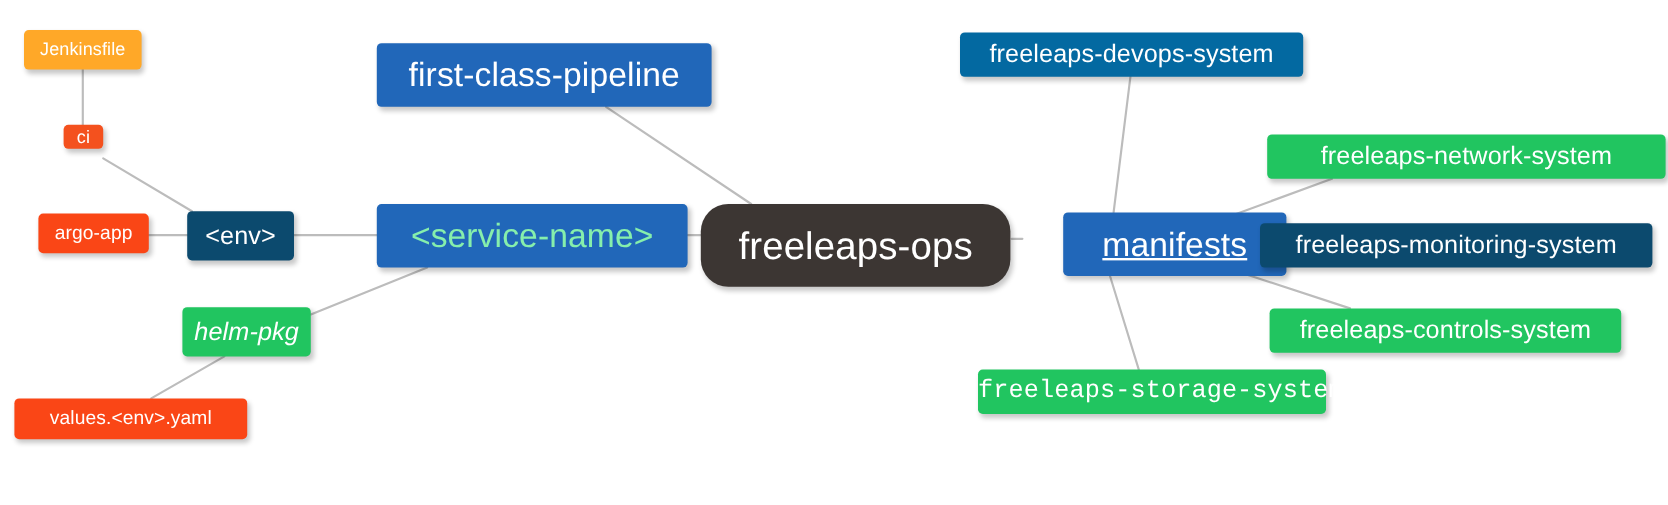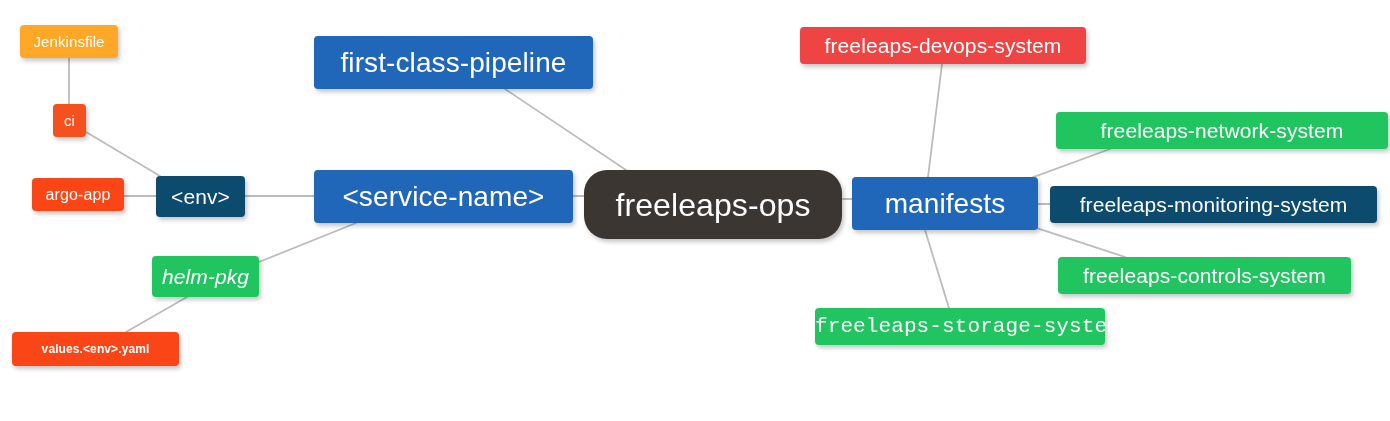--- a/index.html
+++ b/index.html
@@ -60,48 +60,48 @@
       <line x1="928" y1="177" x2="942" y2="64" stroke="#bcbcbc" stroke-width="1.8" stroke-linecap="round"></line>
       <line x1="1009" y1="186" x2="1110" y2="149" stroke="#bcbcbc" stroke-width="1.8" stroke-linecap="round"></line>
       <line x1="1009" y1="204" x2="1050" y2="204" stroke="#bcbcbc" stroke-width="1.8" stroke-linecap="round"></line>
       <line x1="1009" y1="219" x2="1125" y2="257" stroke="#bcbcbc" stroke-width="1.8" stroke-linecap="round"></line>
       <line x1="925" y1="230" x2="949" y2="308" stroke="#bcbcbc" stroke-width="1.8" stroke-linecap="round"></line>
     </svg>
   <div id="node-layer">
       <div class="node" style="left: 20px; top: 25px; width: 98px; height: 33px; background: rgb(255, 168, 40); color: rgb(255, 255, 255); font-size: 15px;">
         <span class="label">Jenkinsfile</span>
       </div>
-      <div class="node" style="left: 53px; top: 104px; width: 33px; height: 33px; background: rgb(244, 81, 30); color: rgb(255, 255, 255); font-size: 15px;">
+      <div class="node" style="left: 53px; top: 104px; width: 33px; height: 20px; background: rgb(244, 81, 30); color: rgb(255, 255, 255); font-size: 15px;">
         <span class="label">ci</span>
       </div>
       <div class="node" style="left: 32px; top: 178px; width: 92px; height: 33px; background: rgb(250, 70, 22); color: rgb(255, 255, 255); font-size: 16px;">
         <span class="label">argo-app</span>
       </div>
-      <div class="node" style="left: 12px; top: 332px; width: 167px; height: 34px; background: rgb(250, 70, 22); color: rgb(255, 255, 255); font-size: 12px; font-weight: bold;">
+      <div class="node" style="left: 12px; top: 332px; width: 194px; height: 34px; background: rgb(250, 70, 22); color: rgb(255, 255, 255); font-size: 16px;">
         <span class="label">values.&lt;env&gt;.yaml</span>
       </div>
       <div class="node" style="left: 156px; top: 176px; width: 89px; height: 41px; background: #0c4a6e; color: rgb(255, 255, 255); font-size: 21px;">
         <span class="label">&lt;env&gt;</span>
       </div>
       <div class="node" style="left: 152px; top: 256px; width: 107px; height: 41px; background: rgb(33, 197, 96); color: rgb(255, 255, 255); font-size: 21px; font-style: italic;">
         <span class="label">helm-pkg</span>
       </div>
       <div class="node" style="left: 314px; top: 36px; width: 279px; height: 53px; background: rgb(33, 103, 185); color: rgb(255, 255, 255); font-size: 28px;">
         <span class="label">first-class-pipeline</span>
       </div>
-      <div class="node" style="left: 314px; top: 170px; width: 259px; height: 53px; background: rgb(33, 103, 185); color: #ffffff; font-size: 28px;">
+      <div class="node" style="left: 314px; top: 170px; width: 259px; height: 53px; background: rgb(33, 103, 185); color: #86efac; font-size: 28px;">
         <span class="label">&lt;service-name&gt;</span>
       </div>
       <div class="node" style="left: 584px; top: 170px; width: 258px; height: 69px; background: rgb(60, 54, 51); color: rgb(255, 255, 255); font-size: 32px; border-radius: 23px;">
         <span class="label">freeleaps-ops</span>
       </div>
-      <div class="node" style="left: 852px; top: 177px; width: 186px; height: 53px; background: rgb(33, 103, 185); color: rgb(255, 255, 255); font-size: 28px;">
+      <div class="node" style="left: 886px; top: 177px; width: 186px; height: 53px; background: rgb(33, 103, 185); color: rgb(255, 255, 255); font-size: 28px; text-decoration: underline;">
         <span class="label">manifests</span>
       </div>
-      <div class="node" style="left: 800px; top: 27px; width: 286px; height: 37px; background: #ef4444; color: rgb(255, 255, 255); font-size: 21px;">
+      <div class="node" style="left: 800px; top: 27px; width: 286px; height: 37px; background: #0369a1; color: rgb(255, 255, 255); font-size: 21px;">
         <span class="label">freeleaps-devops-system</span>
       </div>
       <div class="node" style="left: 1056px; top: 112px; width: 332px; height: 37px; background: rgb(33, 197, 96); color: rgb(255, 255, 255); font-size: 21px;">
         <span class="label">freeleaps-network-system</span>
       </div>
       <div class="node" style="left: 1050px; top: 186px; width: 327px; height: 37px; background: #0c4a6e; color: rgb(255, 255, 255); font-size: 21px;">
         <span class="label">freeleaps-monitoring-system</span>
       </div>
       <div class="node" style="left: 1058px; top: 257px; width: 293px; height: 37px; background: rgb(33, 197, 96); color: rgb(255, 255, 255); font-size: 21px;">
         <span class="label">freeleaps-controls-system</span>

